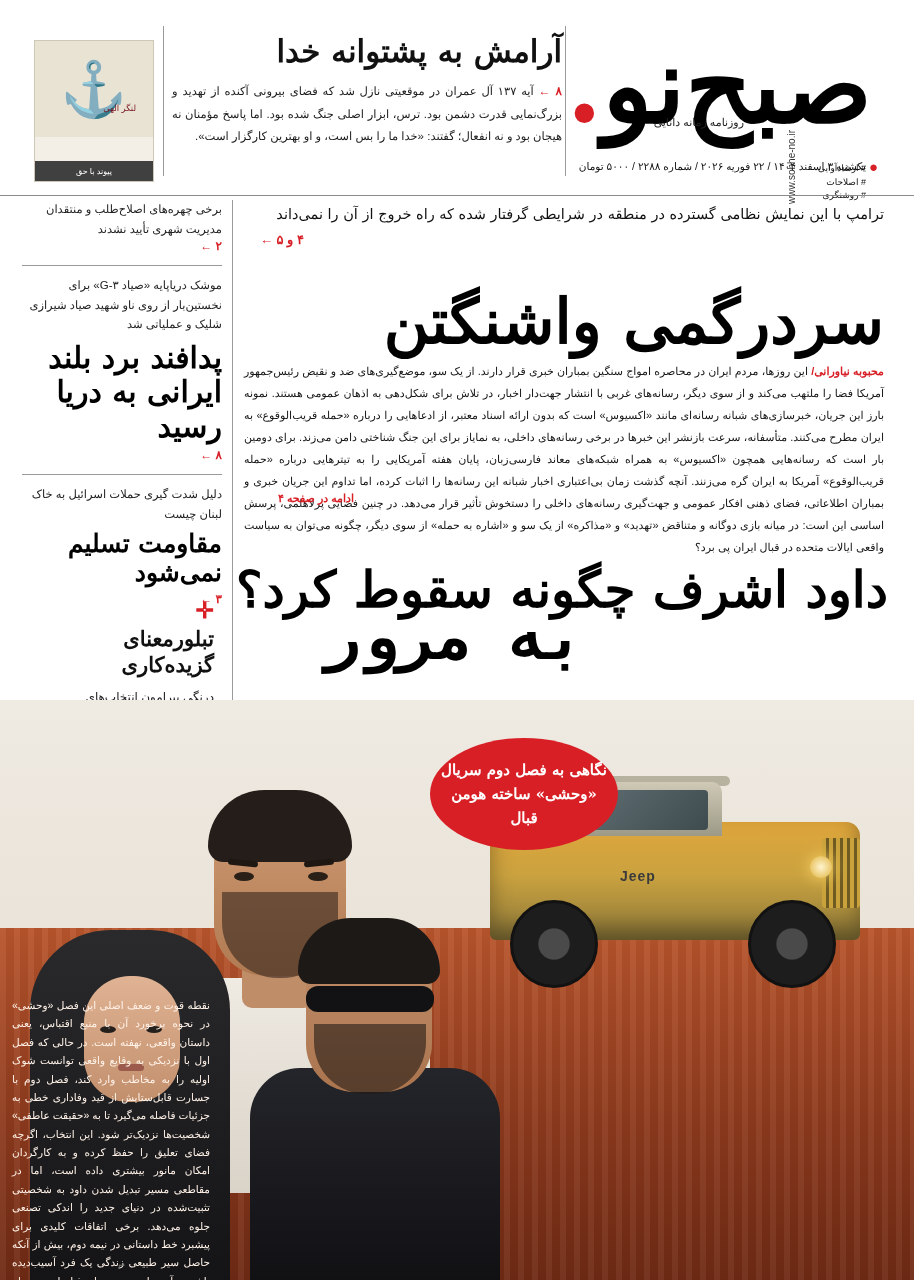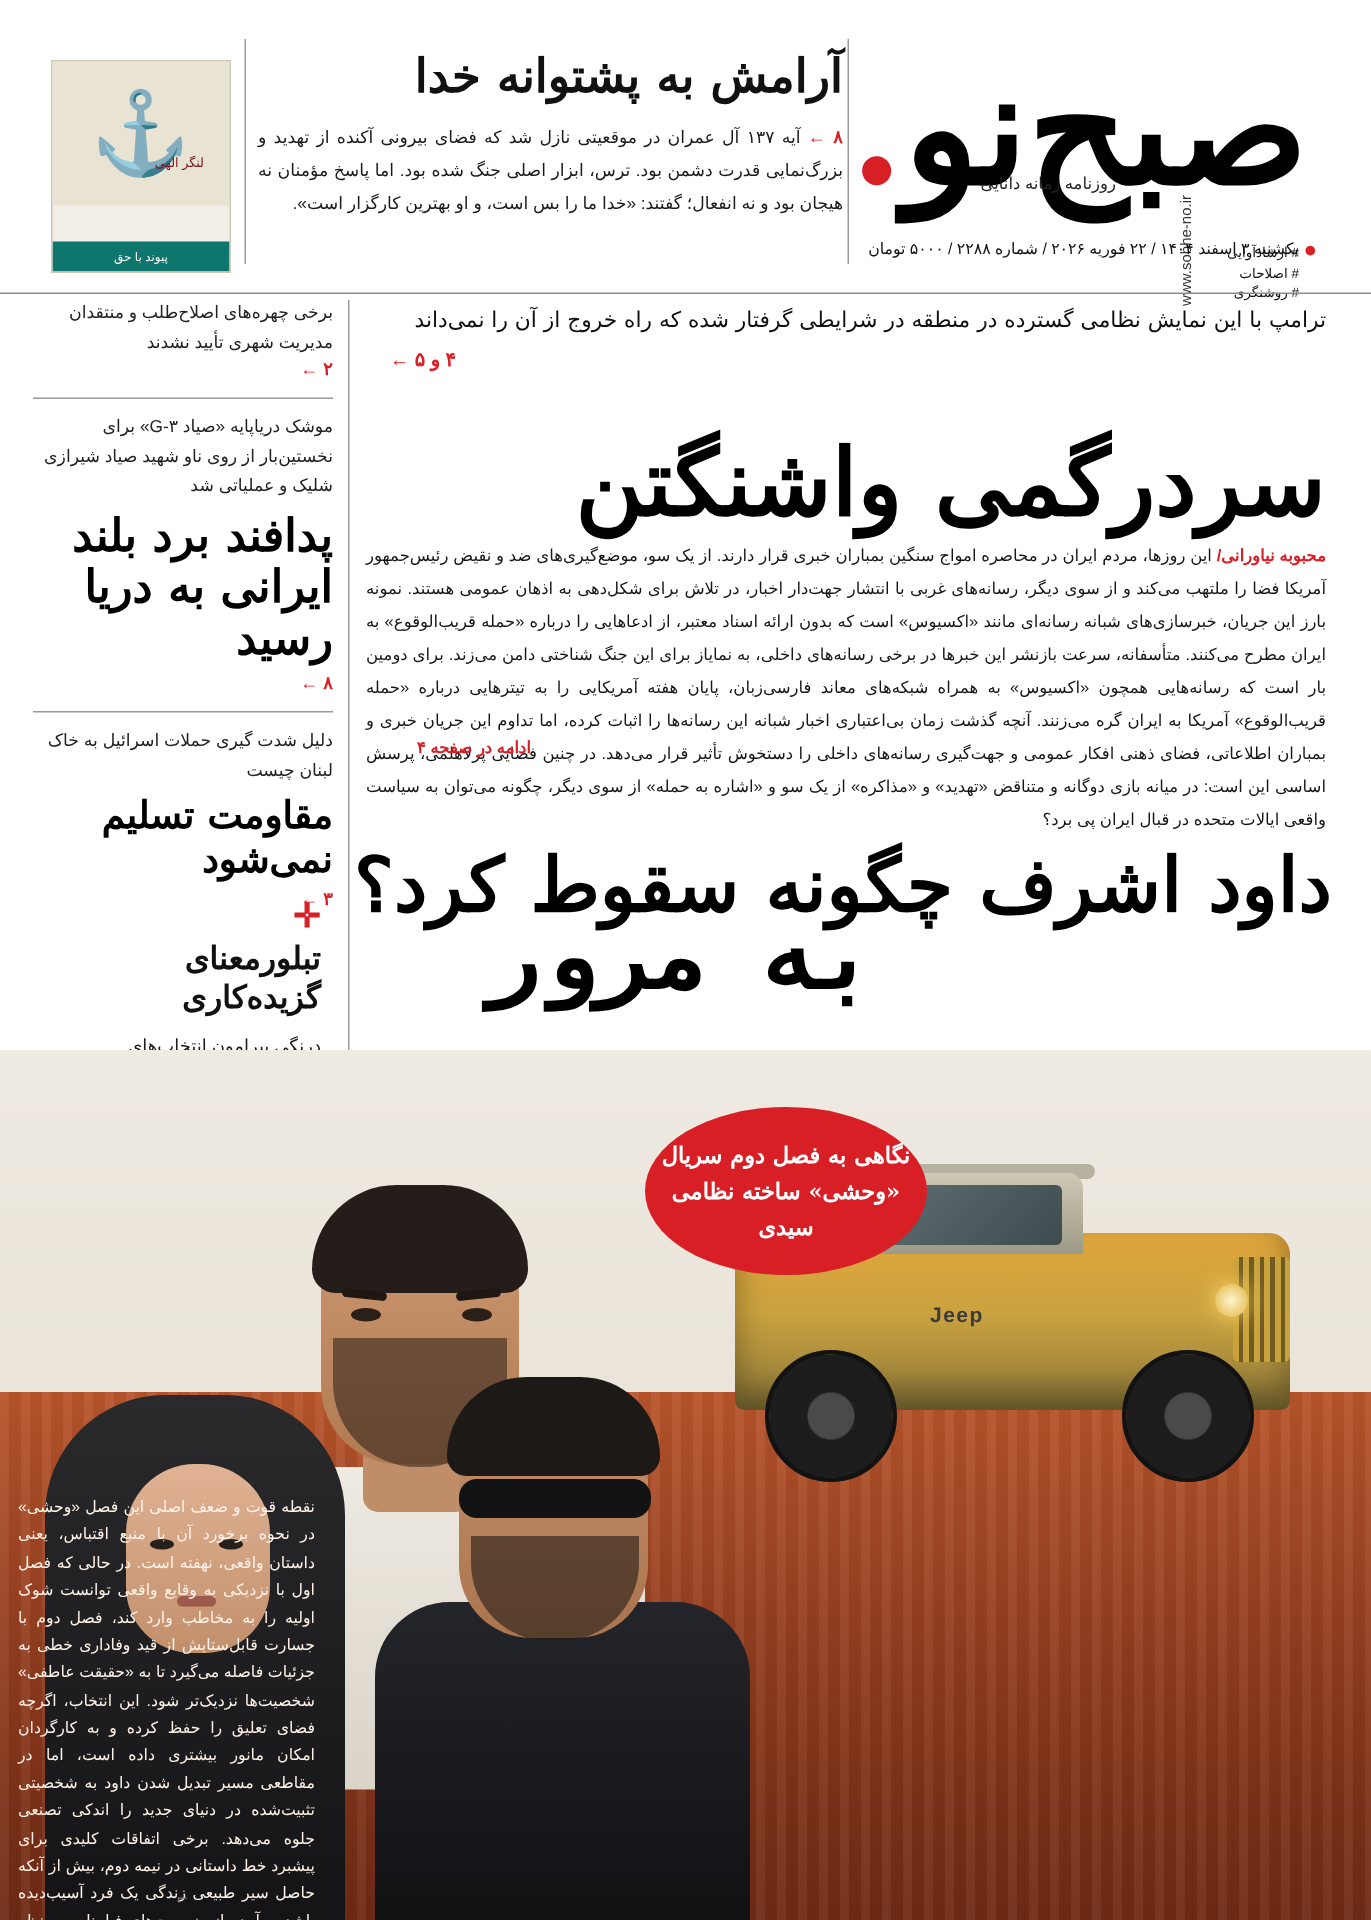--- a/index.html
+++ b/index.html
@@ -46,21 +46,21 @@
   }
   .stamp-top{height:96px;background:#e9e3d4;position:relative;}
   .anchor{
     position:absolute;left:50%;top:50%;transform:translate(-50%,-50%);
     font-size:54px;color:#b0182a;line-height:1;
   }
   .stamp-cap{
     position:absolute;left:0;right:17px;bottom:24px;font-size:8.5px;color:#7a1320;
   }
   .stamp-btm{
-    position:absolute;left:0;right:0;bottom:0;height:20px;background:#0f766e;color:#fff;
+    position:absolute;left:0;right:0;bottom:0;height:20px;background:#404040;color:#fff;
     font-size:8px;display:flex;align-items:center;justify-content:center;
   }
   .rule{position:absolute;left:0;width:914px;height:1px;background:#8c8c8c;}
 
   
   .kicker{
     position:absolute;right:30px;top:204px;width:636px;text-align:right;
     font-family:"DejaVu Serif",serif;font-size:14.5px;color:#111;line-height:1.5;
   }
   
@@ -377,19 +377,19 @@
     </div>
 
     <div class="woman">
       <div class="w-scarf"></div>
       <div class="w-face"></div>
       <div class="w-eye l"></div>
       <div class="w-eye r"></div>
       <div class="w-lip"></div>
     </div>
 
-    <div class="oval">نگاهی به فصل دوم سریال «وحشی» ساخته نظامی سیدی</div>
+    <div class="oval">نگاهی به فصل دوم سریال «وحشی» ساخته هومن قبال</div>
 
     <div class="photo-text">نقطه قوت و ضعف اصلی این فصل «وحشی» در نحوه برخورد آن با منبع اقتباس، یعنی داستان واقعی، نهفته است. در حالی که فصل اول با نزدیکی به وقایع واقعی توانست شوک اولیه را به مخاطب وارد کند، فصل دوم با جسارت قابل‌ستایش از قید وفاداری خطی به جزئیات فاصله می‌گیرد تا به «حقیقت عاطفی» شخصیت‌ها نزدیک‌تر شود. این انتخاب، اگرچه فضای تعلیق را حفظ کرده و به کارگردان امکان مانور بیشتری داده است، اما در مقاطعی مسیر تبدیل‌ شدن داود به شخصیتی تثبیت‌شده در دنیای جدید را اندکی تصنعی جلوه می‌دهد. برخی اتفاقات کلیدی برای پیشبرد خط داستانی در نیمه دوم، بیش از آنکه حاصل سیر طبیعی زندگی یک فرد آسیب‌دیده باشد، برآمده از ضرورت‌های فیلمنامه به نظر می‌رسد. با این حال، آنچه تحت‌الشعاع قرار می‌گیرد عمدتاً در سطح «وقایع بیرونی» است، نه در «واکنش‌های درونی». بازی‌های درخشان عزتی و جواهریان به اندازه‌ای قدرتمند است که این خلأهای روایی را پوشش دهد و تصویر کند مخاطب، حتی اگر با مسیر قصه موافق نباشد، با احساسات شخصیت‌ها همراه بماند و در نهایت، حقیقت عمیق‌تری که سیدی قصد بیان آن داشته، درک کند.</div>
   </div>
 
   <div class="mark-left">⌐</div>
 </div>
 
 </body></html>

